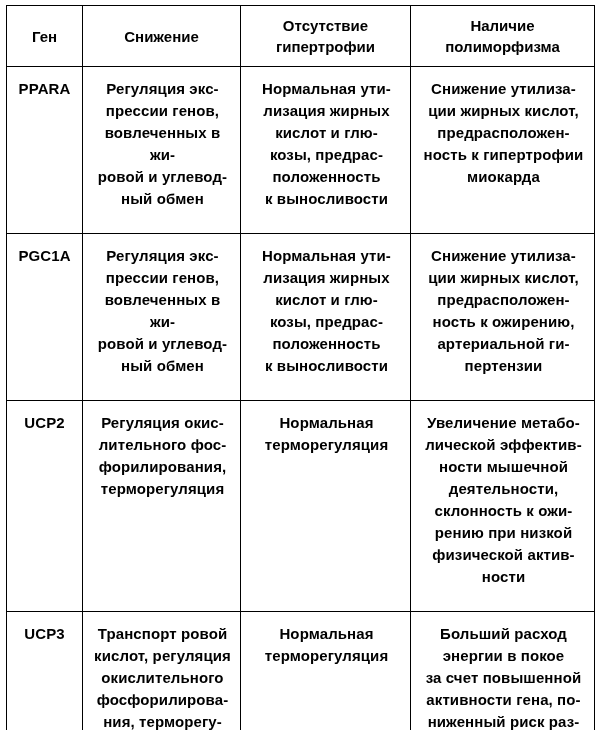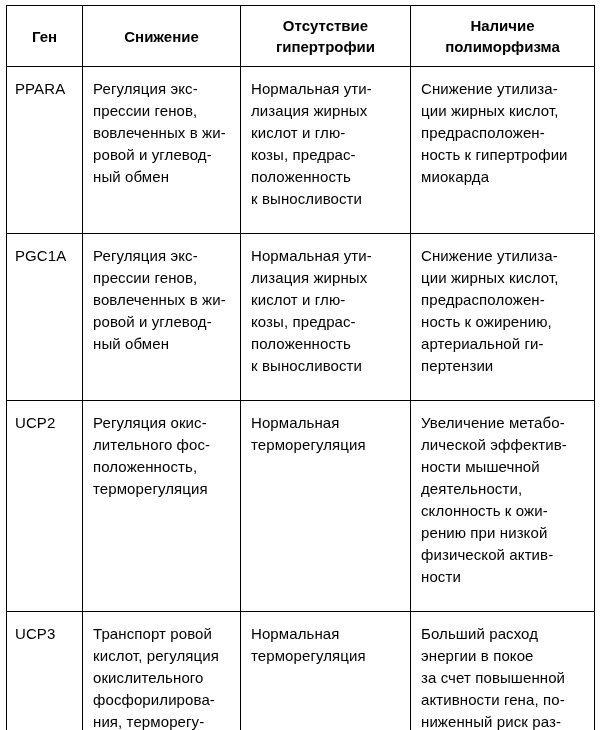--- a/index.html
+++ b/index.html
@@ -30,25 +30,26 @@
     font-size: 15px;
   }
   .gene-table th {
     font-weight: 700;
     text-align: center;
     vertical-align: middle;
     padding: 9px 4px;
     line-height: 21px;
   }
   .gene-table td {
-    text-align: left;
+    text-align: center;
     vertical-align: top;
     padding: 11px 8px 23px 10px;
     line-height: 22px;
     letter-spacing: 0.1px;
+    font-weight: bold;
   }
   .gene-table td.gene-col {
     padding-left: 8px;
   }
   
   col.c-gene     { width: 76px;  }
   col.c-function { width: 158px; }
   col.c-absence  { width: 170px; }
   col.c-presence { width: 184px; }
 </style>
@@ -110,21 +111,21 @@
 ции жирных кислот,
 предрасположен-
 ность к ожирению,
 артериальной ги-
 пертензии</td>
       </tr>
       <tr>
         <td class="gene-col">UCP2</td>
         <td>Регуляция окис-
 лительного фос-
-положенность,
+форилирования,
 терморегуляция</td>
         <td>Нормальная
 терморегуляция</td>
         <td>Увеличение метабо-
 лической эффектив-
 ности мышечной
 деятельности,
 склонность к ожи-
 рению при низкой
 физической актив-

